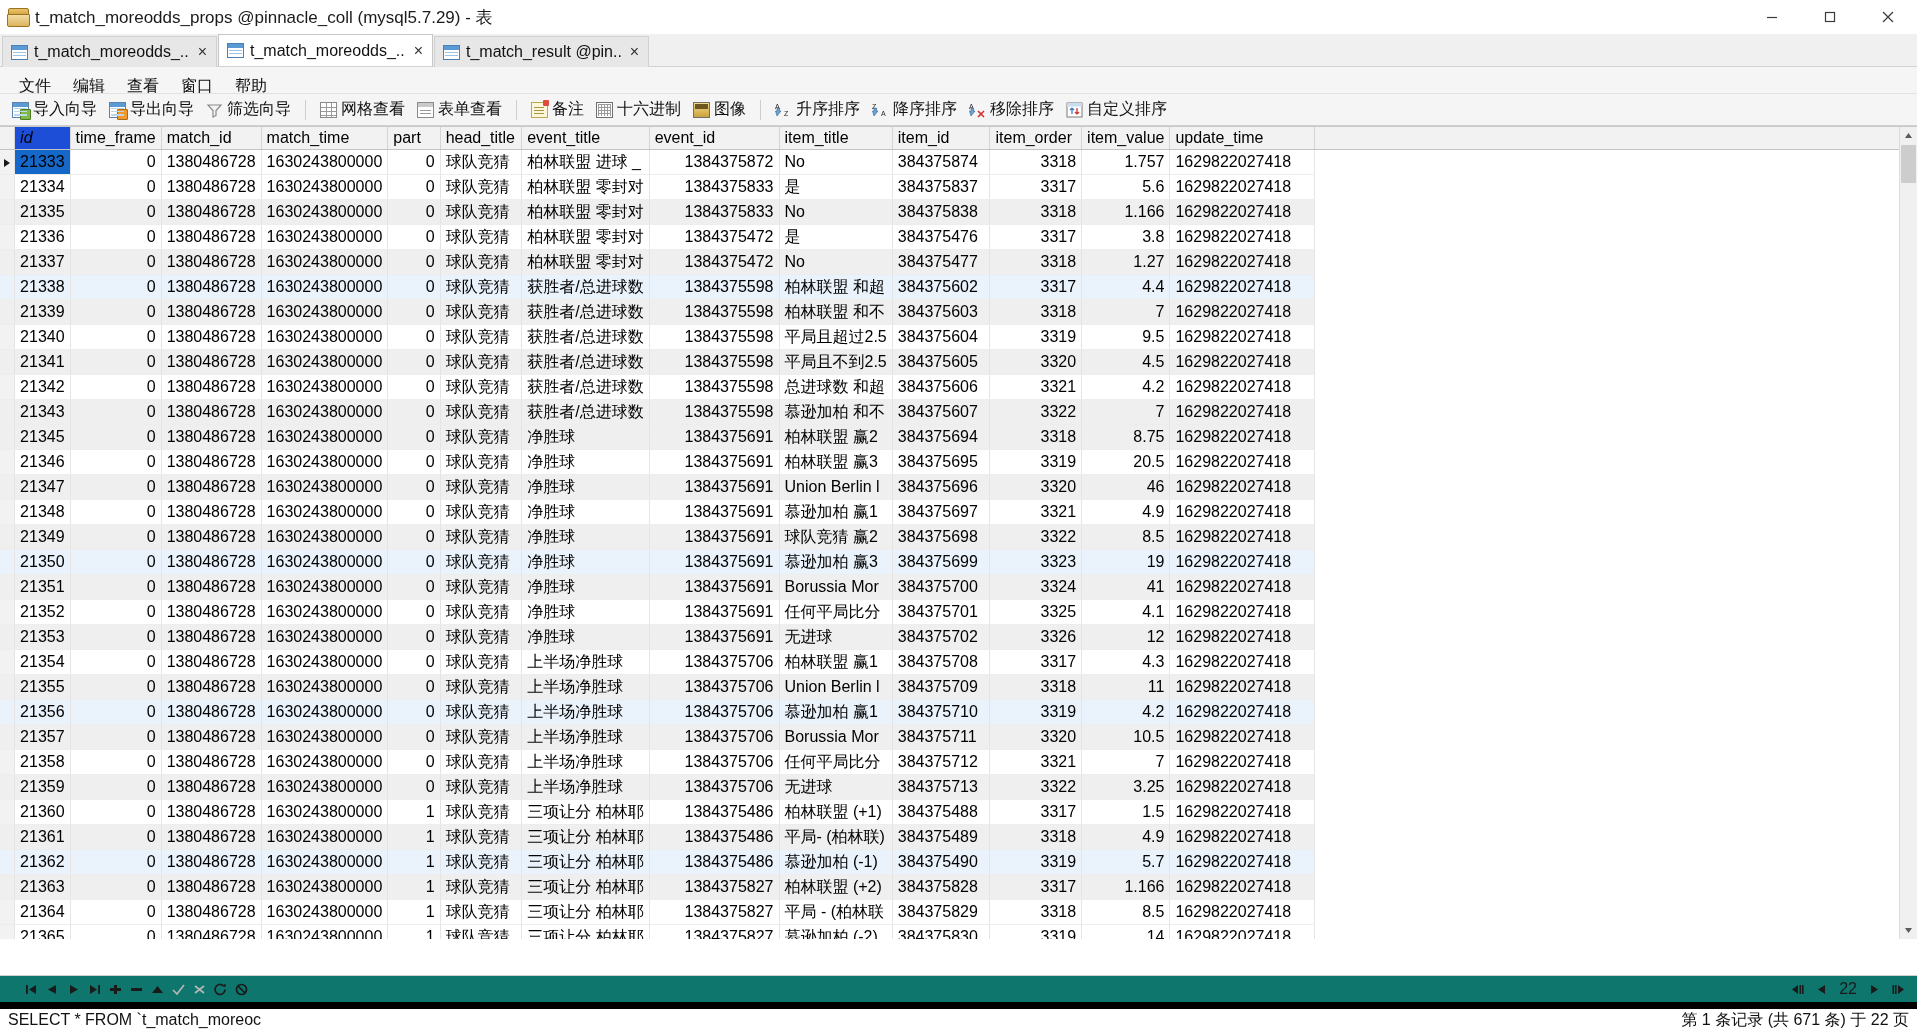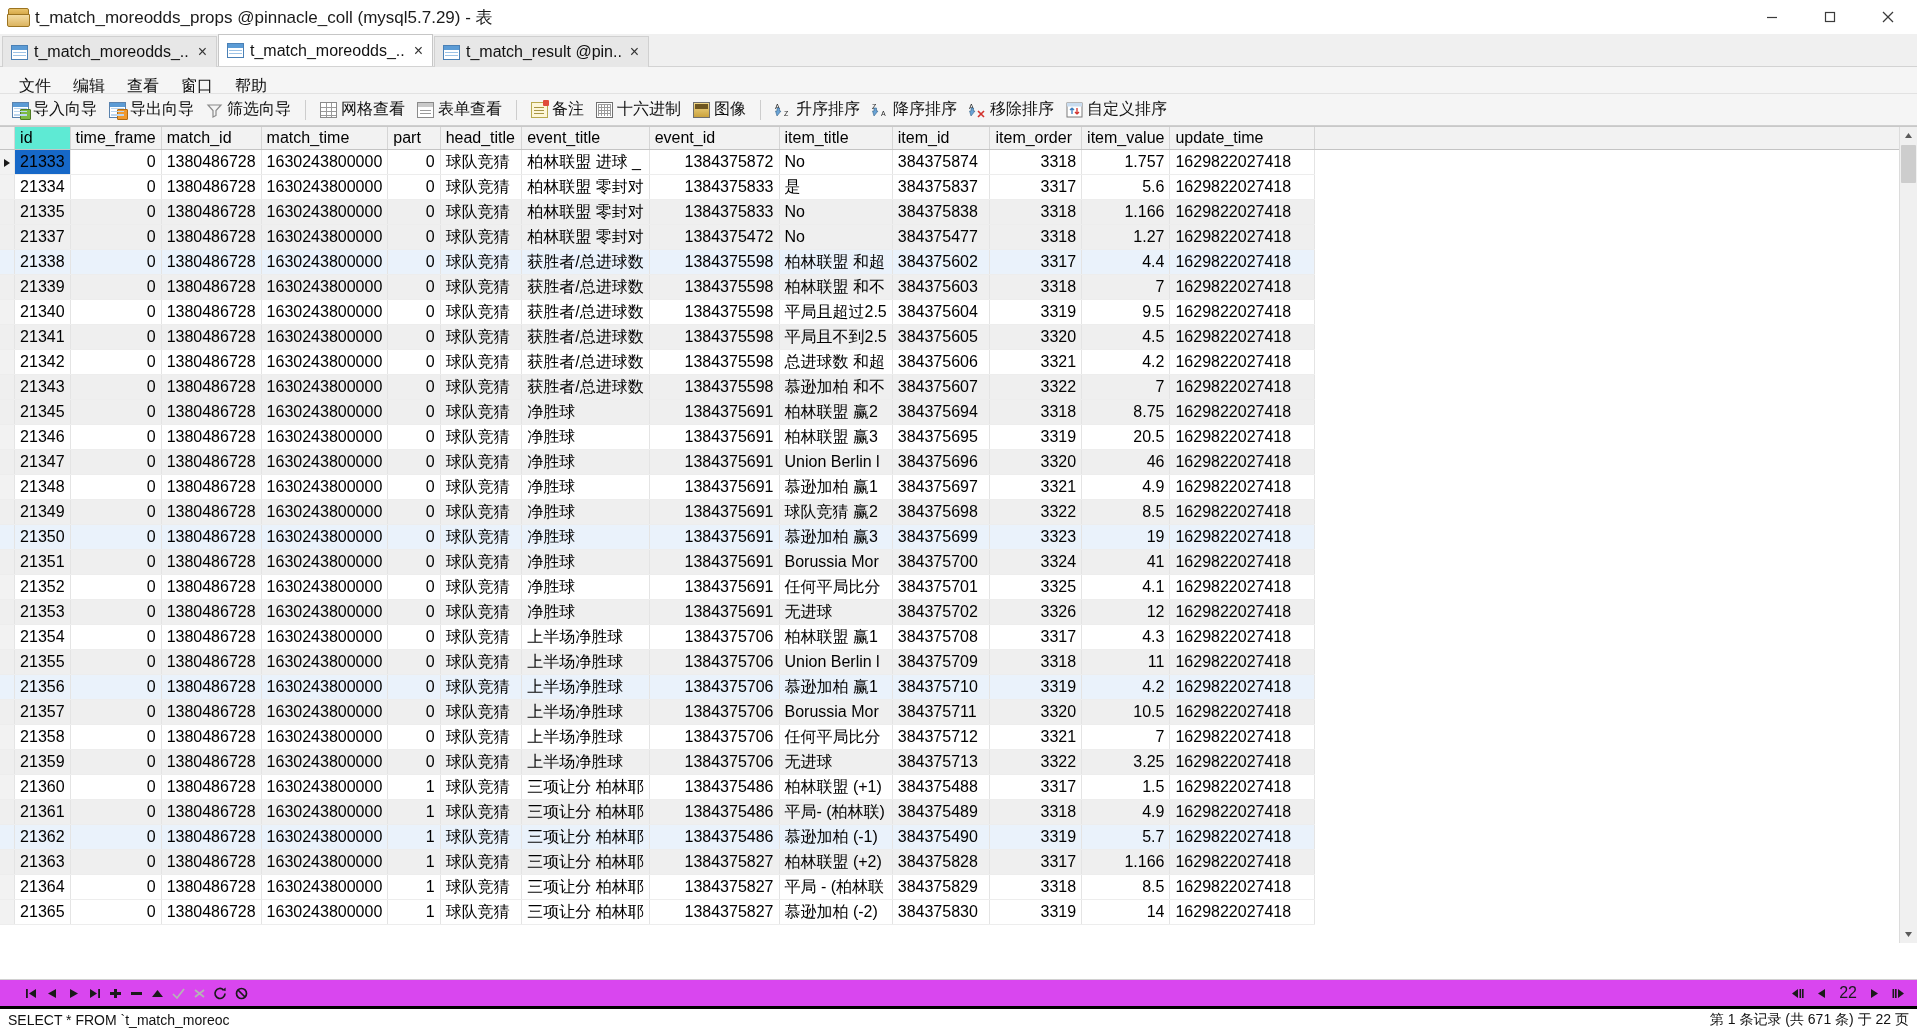--- a/index.html
+++ b/index.html
@@ -242,21 +242,22 @@
     font-weight: normal;
     text-align: left;
     padding: 2px 5px;
     height: 22px;
     box-sizing: border-box;
     color: #000;
     white-space: nowrap;
     overflow: hidden;
   }
   table.grid th.sel-head {
-    background: #5eead4;
+    background: #1d4ed8;
+    font-style: italic;
   }
   table.grid td {
     border-right: 1px solid #e4e4e4;
     border-bottom: 1px solid #ededed;
     padding: 1px 5px;
     height: 25px;
     box-sizing: border-box;
     white-space: nowrap;
     overflow: hidden;
     color: #000;
@@ -310,21 +311,21 @@
     position: absolute;
     left: 1px; width: 15px;
     background: #cdcdcd;
     border-radius: 1px;
   }
   .vscroll .track { flex: 1 1 auto; width: 17px; }
 
   
   .navbar {
     height: 26px;
-    background: #d946ef;
+    background: #0f766e;
     border-top: 1px solid #d0d0d0;
     display: flex;
     align-items: center;
     flex: 0 0 auto;
     padding-left: 21px;
     margin-top: 36px;
   }
   .nav-btn {
     width: 21px; height: 21px;
     display: flex; align-items: center; justify-content: center;
@@ -339,26 +340,26 @@
     gap: 4px;
   }
   .nav-right .num {
     font-size: 16px; color: #1a1a1a; padding: 0 2px;
   }
 
   
   .statusbar {
     height: 22px;
     background: #ffffff;
-    border-top: 3px solid #000000;
+    border-top: 7px solid #000000;
     display: flex;
     align-items: center;
     flex: 0 0 auto;
     padding: 0 8px;
-    font-size: 14px;
+    font-size: 16px;
     color: #111;
     overflow: hidden;
     text-align: center;
   }
   .status-right {
     margin-left: auto;
     white-space: nowrap;
   }
 </style>
 </head>
@@ -596,20 +597,37 @@
               <td>球队竞猜</td>
               <td>柏林联盟 零封对</td>
               <td class="num">1384375833</td>
               <td>No</td>
               <td>384375838</td>
               <td class="num">3318</td>
               <td class="num">1.166</td>
               <td>1629822027418</td>
               <td style="border-right: none; background: rgb(255, 255, 255); border-bottom: none;"></td>
             </tr>
+            <tr>
+              <td class="gutter"></td>
+              <td class="num">21336</td>
+              <td class="num">0</td>
+              <td class="num">1380486728</td>
+              <td class="num">1630243800000</td>
+              <td class="num">0</td>
+              <td>球队竞猜</td>
+              <td>柏林联盟 零封对</td>
+              <td class="num">1384375472</td>
+              <td>是</td>
+              <td>384375476</td>
+              <td class="num">3317</td>
+              <td class="num">3.8</td>
+              <td>1629822027418</td>
+              <td style="border-right: none; background: rgb(255, 255, 255); border-bottom: none;"></td>
+            </tr>
             <tr class="alt">
               <td class="gutter"></td>
               <td class="num">21337</td>
               <td class="num">0</td>
               <td class="num">1380486728</td>
               <td class="num">1630243800000</td>
               <td class="num">0</td>
               <td>球队竞猜</td>
               <td>柏林联盟 零封对</td>
               <td class="num">1384375472</td>

